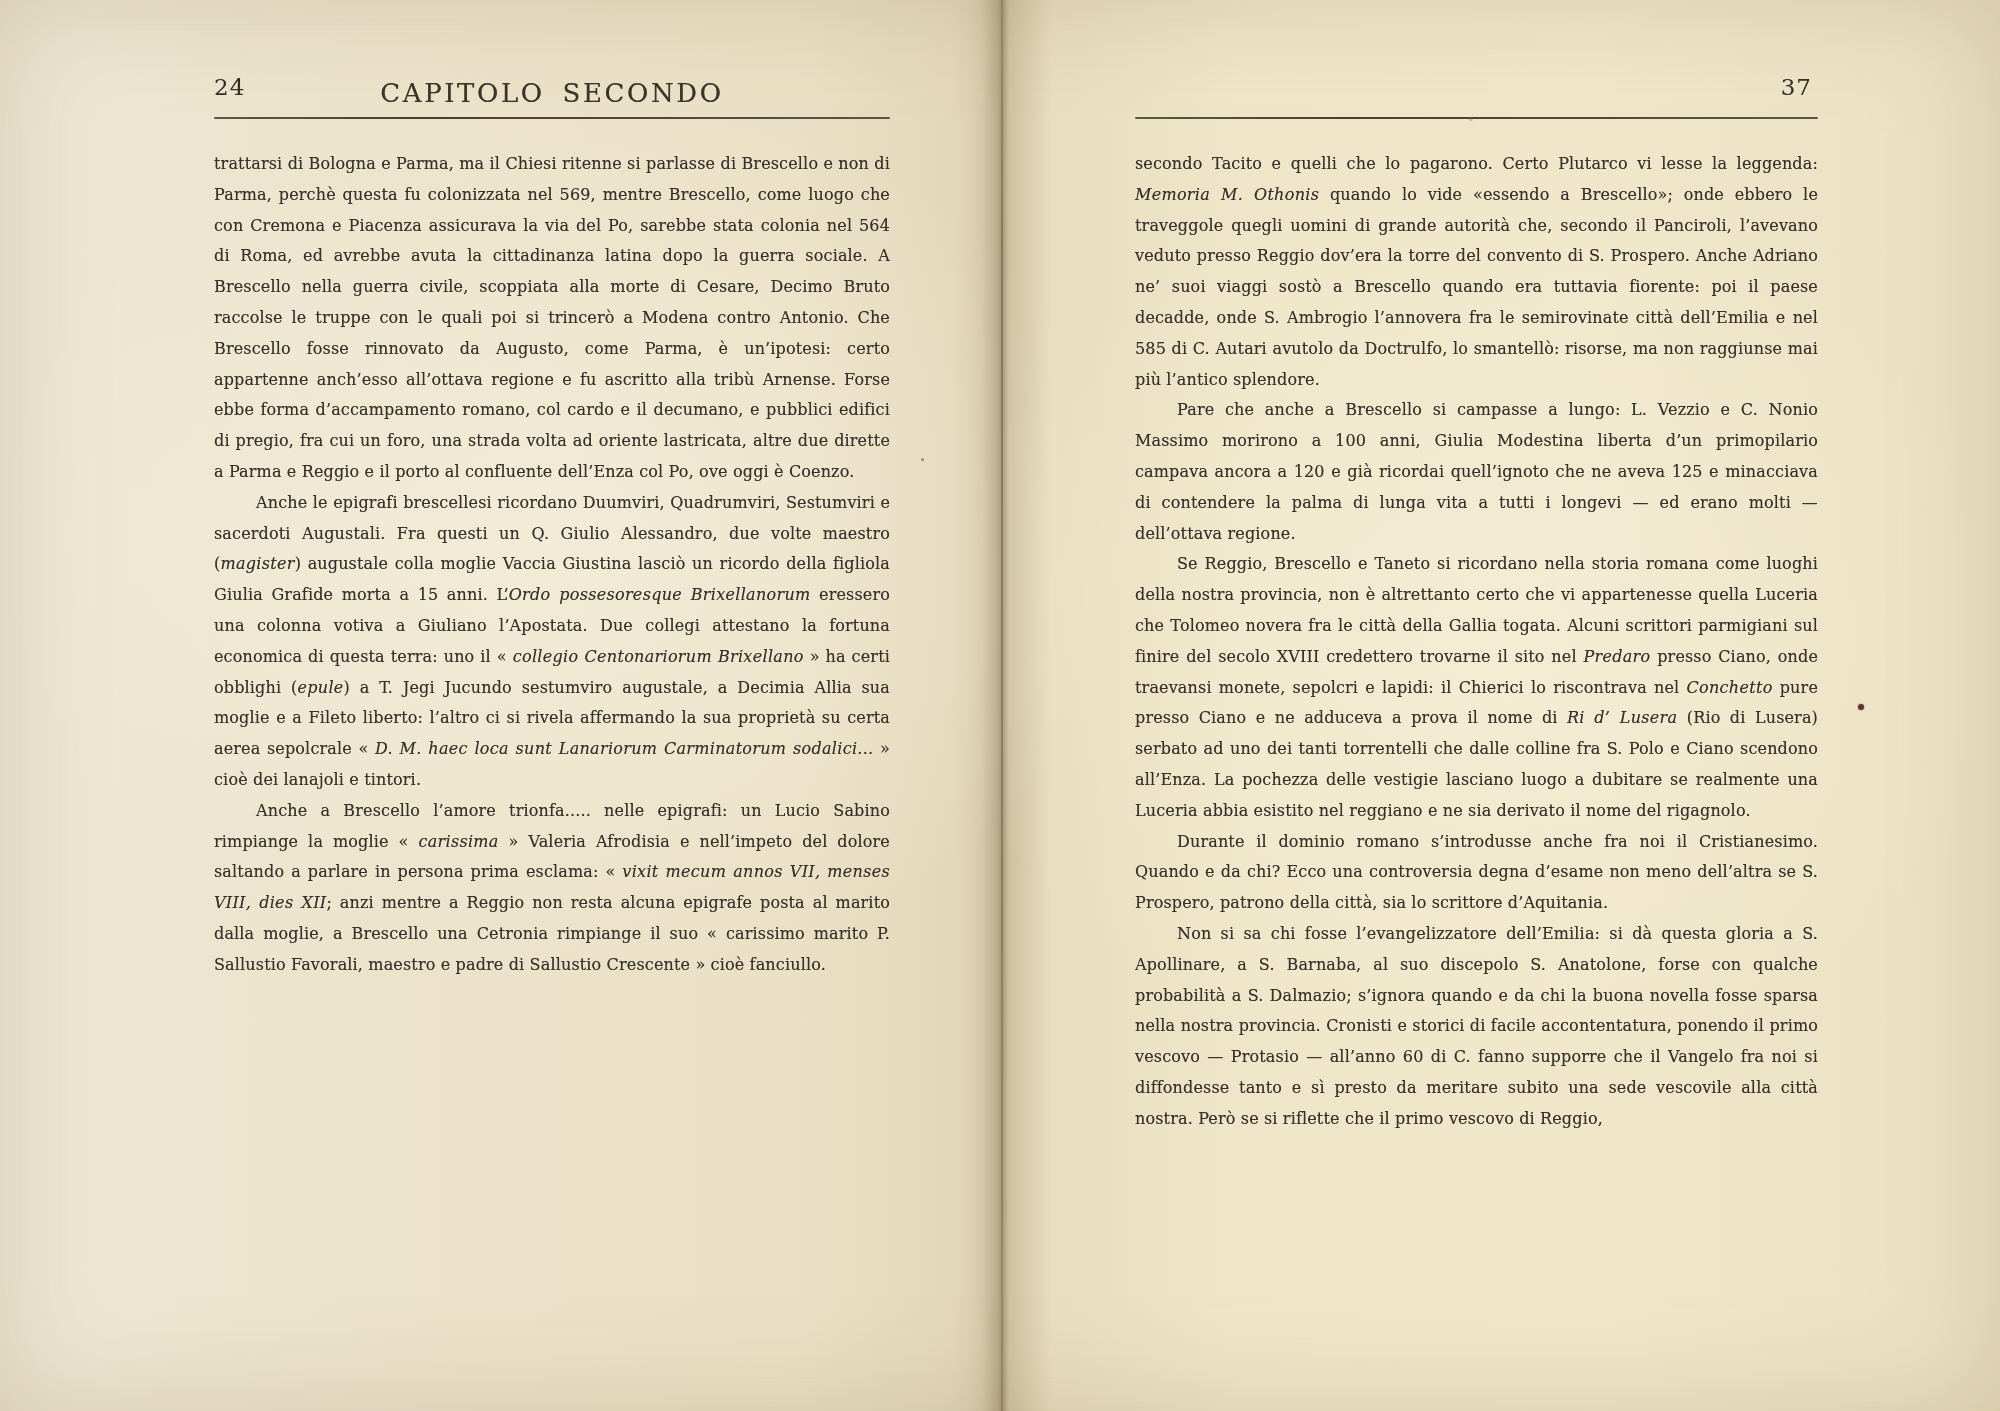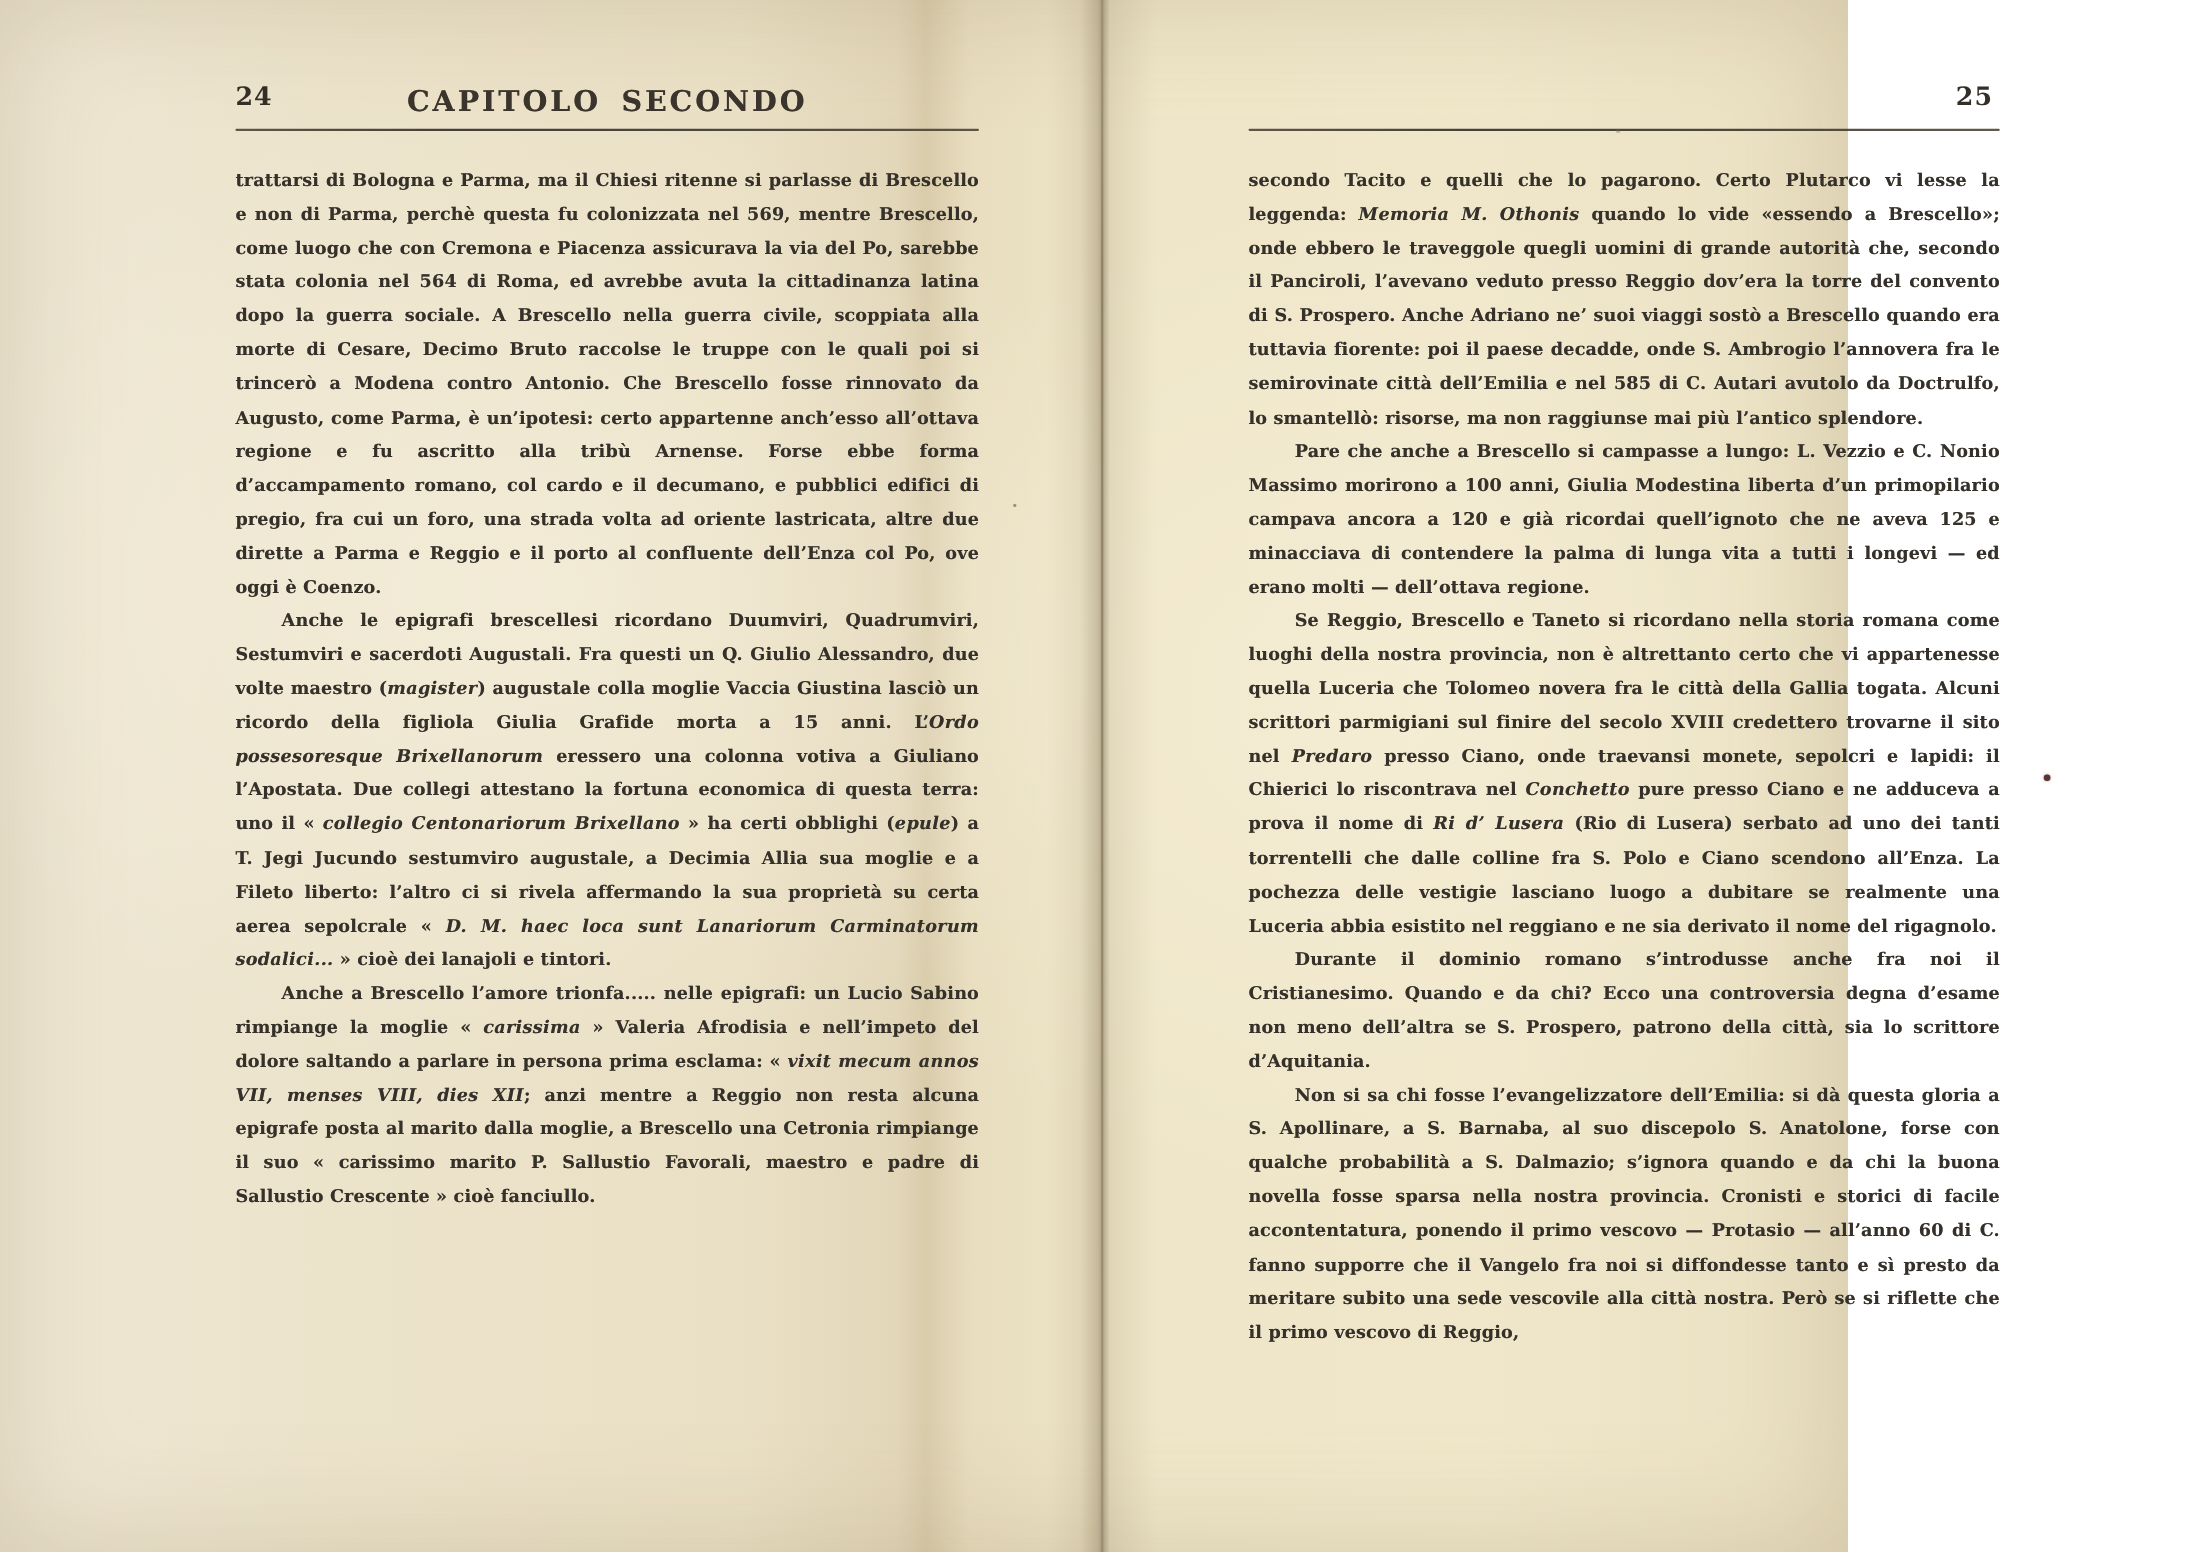--- a/index.html
+++ b/index.html
@@ -6,30 +6,29 @@
     margin: 0;
     padding: 0;
     width: 2000px;
     height: 1411px;
     overflow: hidden;
     font-family: "DejaVu Serif", "Liberation Serif", serif;
   }
 
   .spread {
     position: relative;
-    width: 1680px;
+    width: 2000px;
     height: 1411px;
     background:
       radial-gradient(ellipse 900px 700px at 28% 38%, rgba(255,251,238,0.38), rgba(255,251,238,0) 65%),
       radial-gradient(ellipse 850px 720px at 74% 45%, rgba(255,250,232,0.30), rgba(255,250,232,0) 65%),
       linear-gradient(90deg,
         #efe7d4 0%, #ece3cb 18%, #eae0c5 40%, #e3d7ba 48.5%,
         #d9ccab 50.1%, #e8ddbf 52.5%, #efe6c9 62%, #f0e7cb 80%, #eae0c2 100%);
     box-shadow: inset 0 0 110px rgba(148,128,88,0.28);
-    font-weight: bold;
   }
 
   
   .gutter {
     position: absolute;
     left: 952px;
     top: 0;
     width: 100px;
     height: 100%;
     background: linear-gradient(90deg,
@@ -134,21 +133,21 @@
     <div class="rule"></div>
     <div class="body-text">
         <p class=""><span>trattarsi di Bologna e Parma, ma il Chiesi ritenne si parlasse di Brescello e non di Parma, perchè questa fu colonizzata nel 569, mentre Brescello, come luogo che con Cremona e Piacenza assicurava la via del Po, sarebbe stata colonia nel 564 di Roma, ed avrebbe avuta la cittadinanza latina dopo la guerra sociale. A Brescello nella guerra civile, scoppiata alla morte di Cesare, Decimo Bruto raccolse le truppe con le quali poi si trincerò a Modena contro Antonio. Che Brescello fosse rinnovato da Augusto, come Parma, è un’ipotesi: certo appartenne anch’esso all’ottava regione e fu ascritto alla tribù Arnense. Forse ebbe forma d’accampamento romano, col cardo e il decumano, e pubblici edifici di pregio, fra cui un foro, una strada volta ad oriente lastricata, altre due dirette a Parma e Reggio e il porto al confluente dell’Enza col Po, ove oggi è Coenzo.</span></p>
         <p class="indent"><span>Anche le epigrafi brescellesi ricordano Duumviri, Quadrumviri, Sestumviri e sacerdoti Augustali. Fra questi un Q. Giulio Alessandro, due volte maestro (</span><i>magister</i><span>) augustale colla moglie Vaccia Giustina lasciò un ricordo della figliola Giulia Grafide morta a 15 anni. L’</span><i>Ordo possesoresque Brixellanorum</i><span> eressero una colonna votiva a Giuliano l’Apostata. Due collegi attestano la fortuna economica di questa terra: uno il « </span><i>collegio Centonariorum Brixellano</i><span> » ha certi obblighi (</span><i>epule</i><span>) a T. Jegi Jucundo sestumviro augustale, a Decimia Allia sua moglie e a Fileto liberto: l’altro ci si rivela affermando la sua proprietà su certa aerea sepolcrale « </span><i>D. M. haec loca sunt Lanariorum Carminatorum sodalici...</i><span> » cioè dei lanajoli e tintori.</span></p>
         <p class="indent"><span>Anche a Brescello l’amore trionfa..... nelle epigrafi: un Lucio Sabino rimpiange la moglie « </span><i>carissima</i><span> » Valeria Afrodisia e nell’impeto del dolore saltando a parlare in persona prima esclama: « </span><i>vixit mecum annos VII, menses VIII, dies XII</i><span>; anzi mentre a Reggio non resta alcuna epigrafe posta al marito dalla moglie, a Brescello una Cetronia rimpiange il suo « carissimo marito P. Sallustio Favorali, maestro e padre di Sallustio Crescente » cioè fanciullo.</span></p>
       </div>
   </section>
 
   <section class="page right">
     <header class="page-header">
-      <span class="pageno at-right">25</span>
+      <span class="pageno at-right">37</span>
     </header>
     <div class="rule"></div>
     <div class="body-text">
         <p class=""><span>secondo Tacito e quelli che lo pagarono. Certo Plutarco vi lesse la leggenda: </span><i>Memoria M. Othonis</i><span> quando lo vide «essendo a Brescello»; onde ebbero le traveggole quegli uomini di grande autorità che, secondo il Panciroli, l’avevano veduto presso Reggio dov’era la torre del convento di S. Prospero. Anche Adriano ne’ suoi viaggi sostò a Brescello quando era tuttavia fiorente: poi il paese decadde, onde S. Ambrogio l’annovera fra le semirovinate città dell’Emilia e nel 585 di C. Autari avutolo da Doctrulfo, lo smantellò: risorse, ma non raggiunse mai più l’antico splendore.</span></p>
         <p class="indent"><span>Pare che anche a Brescello si campasse a lungo: L. Vezzio e C. Nonio Massimo morirono a 100 anni, Giulia Modestina liberta d’un primopilario campava ancora a 120 e già ricordai quell’ignoto che ne aveva 125 e minacciava di contendere la palma di lunga vita a tutti i longevi — ed erano molti — dell’ottava regione.</span></p>
         <p class="indent"><span>Se Reggio, Brescello e Taneto si ricordano nella storia romana come luoghi della nostra provincia, non è altrettanto certo che vi appartenesse quella Luceria che Tolomeo novera fra le città della Gallia togata. Alcuni scrittori parmigiani sul finire del secolo XVIII credettero trovarne il sito nel </span><i>Predaro</i><span> presso Ciano, onde traevansi monete, sepolcri e lapidi: il Chierici lo riscontrava nel </span><i>Conchetto</i><span> pure presso Ciano e ne adduceva a prova il nome di </span><i>Ri d’ Lusera</i><span> (Rio di Lusera) serbato ad uno dei tanti torrentelli che dalle colline fra S. Polo e Ciano scendono all’Enza. La pochezza delle vestigie lasciano luogo a dubitare se realmente una Luceria abbia esistito nel reggiano e ne sia derivato il nome del rigagnolo.</span></p>
         <p class="indent"><span>Durante il dominio romano s’introdusse anche fra noi il Cristianesimo. Quando e da chi? Ecco una controversia degna d’esame non meno dell’altra se S. Prospero, patrono della città, sia lo scrittore d’Aquitania.</span></p>
         <p class="indent"><span>Non si sa chi fosse l’evangelizzatore dell’Emilia: si dà questa gloria a S. Apollinare, a S. Barnaba, al suo discepolo S. Anatolone, forse con qualche probabilità a S. Dalmazio; s’ignora quando e da chi la buona novella fosse sparsa nella nostra provincia. Cronisti e storici di facile accontentatura, ponendo il primo vescovo — Protasio — all’anno 60 di C. fanno supporre che il Vangelo fra noi si diffondesse tanto e sì presto da meritare subito una sede vescovile alla città nostra. Però se si riflette che il primo vescovo di Reggio,</span></p>
       </div>
   </section>

